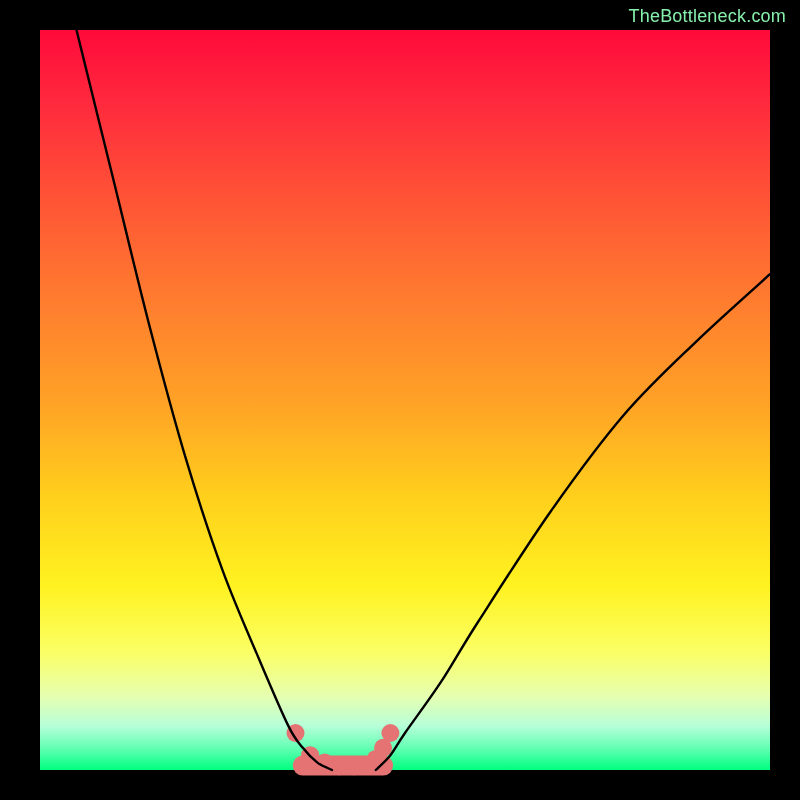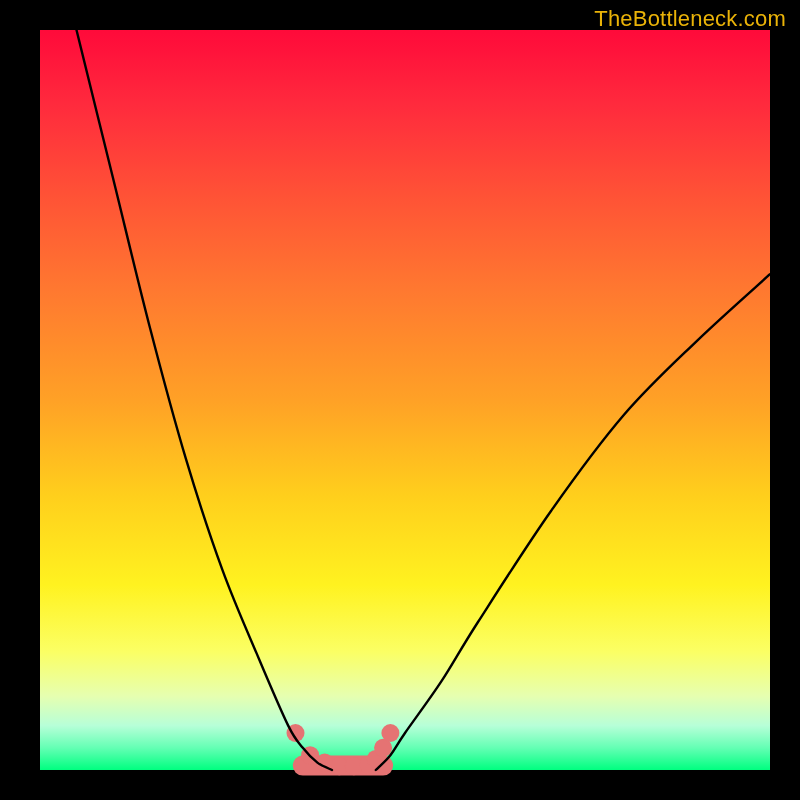--- a/index.html
+++ b/index.html
@@ -37,22 +37,22 @@
       #e6ffb0 90%,
       #b7ffd8 94%,
       #64ffb4 97%,
       #00ff80 100%
     );
   }
   .watermark {
     position: absolute;
     top: 6px;
     right: 14px;
-    color: #eab308;
-    font-size: 22px;
+    color: #86efac;
+    font-size: 18px;
     font-weight: 500;
     letter-spacing: 0.2px;
     user-select: none;
     text-align: center;
   }
   svg.curves {
     position: absolute;
     left: 0;
     top: 0;
     width: 730px;

